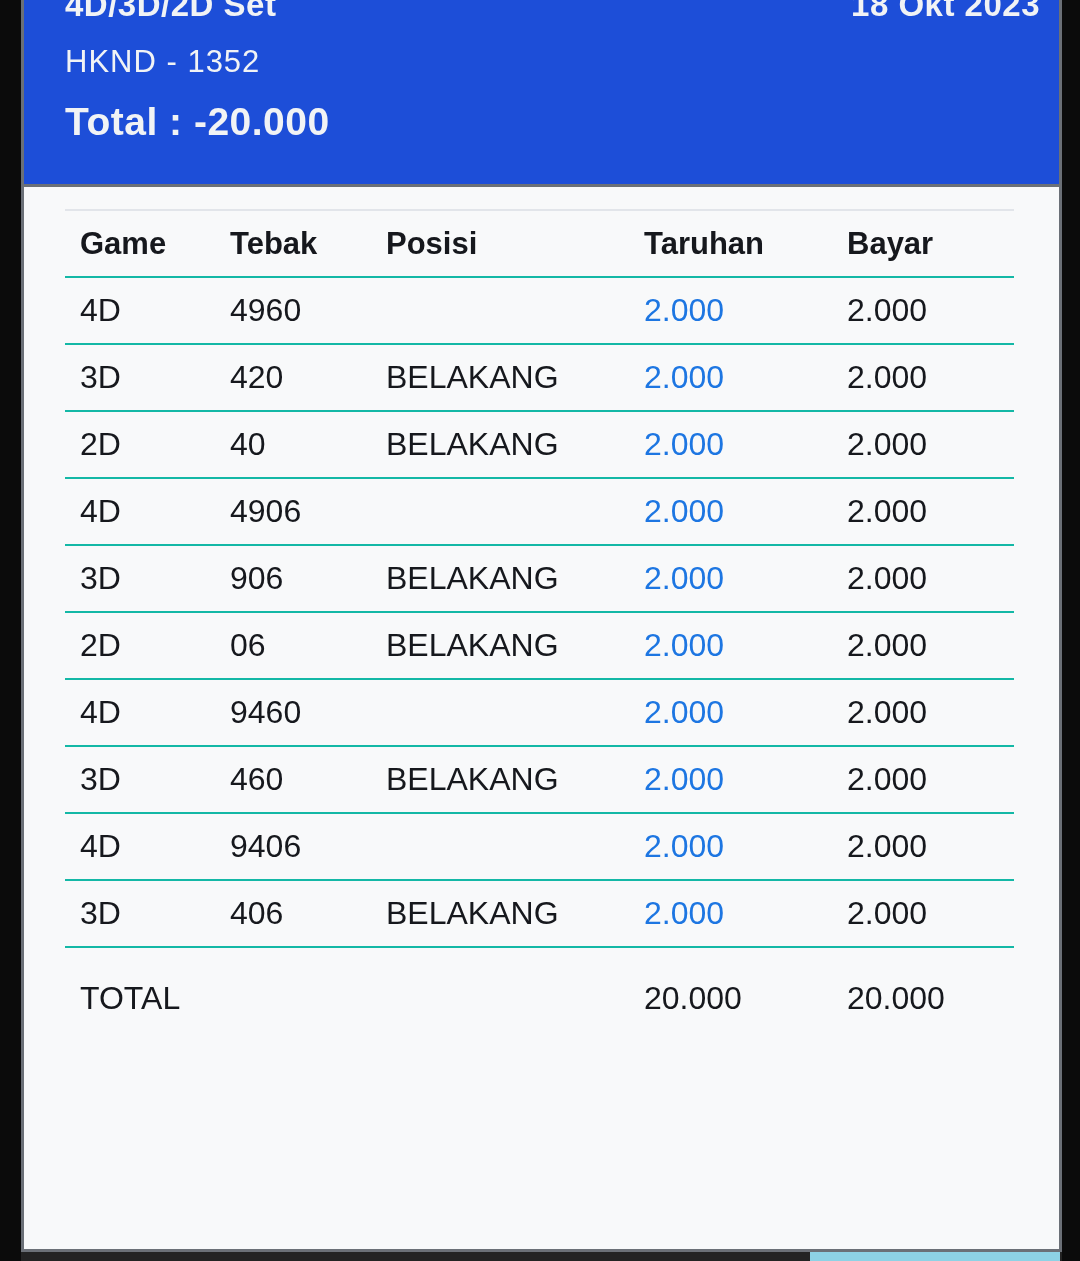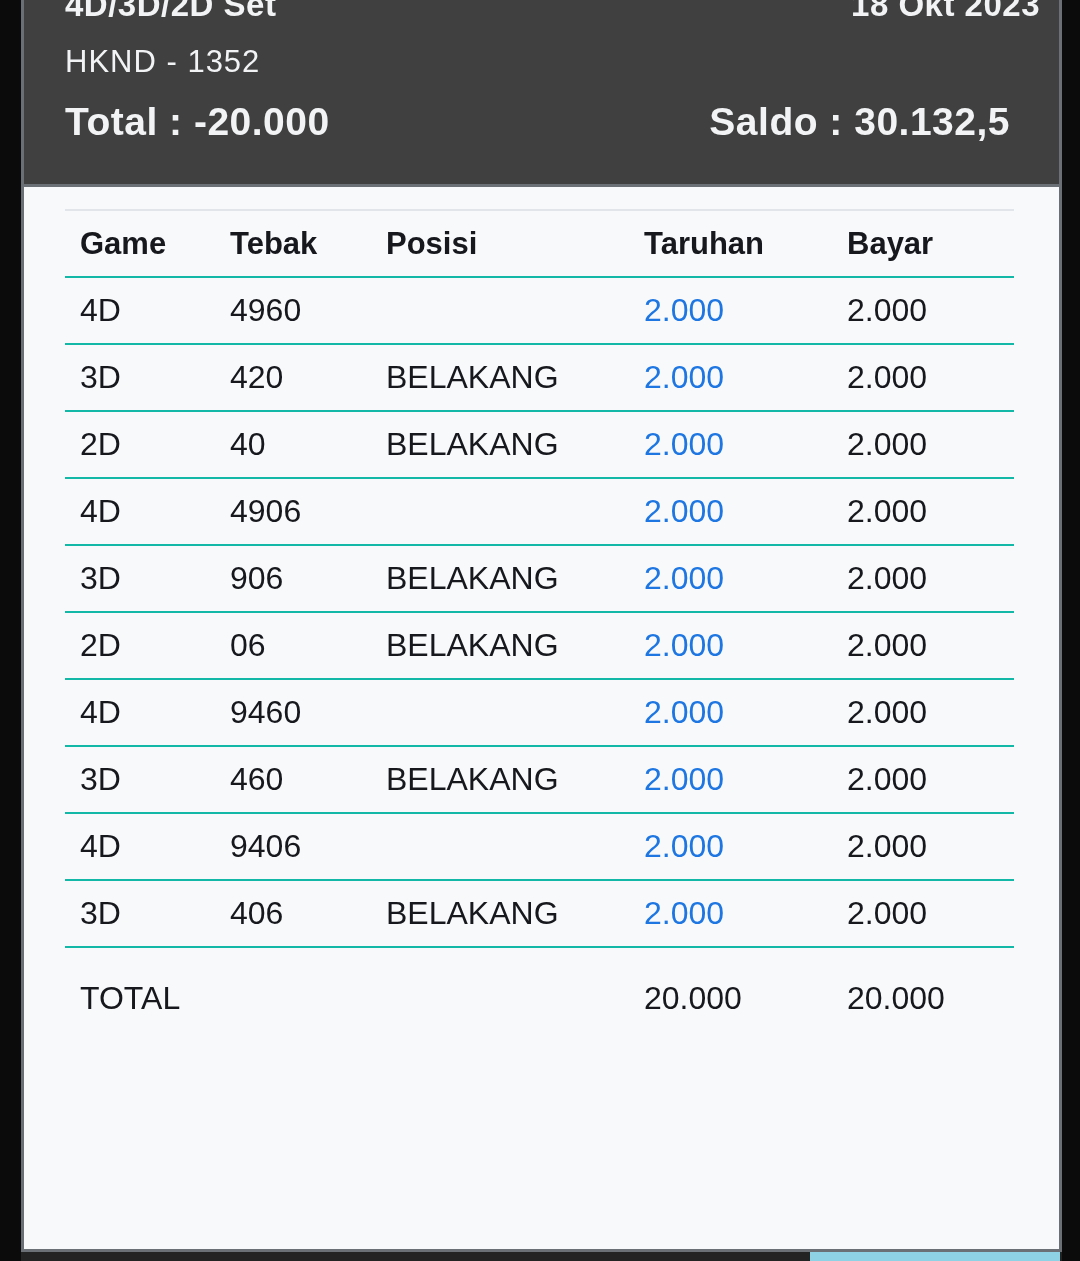--- a/index.html
+++ b/index.html
@@ -15,21 +15,21 @@
     position: absolute; left: 21px; top: 0;
     width: 1041px; height: 1252px;
     border-left: 3px solid #6b7077;
     border-right: 3px solid #6b7077;
     border-bottom: 3px solid #6b7077;
     background: #f8f9fa;
   }
   .receipt-header {
     position: relative;
     height: 187px;
-    background: #404040;
+    background: #1d4ed8;
     border-bottom: 3px solid #6b7077;
     overflow: hidden;
     color: #f1f3f5;
   }
   .title-row {
     position: absolute; top: -14px; left: 41px; right: 19px;
     display: flex; justify-content: space-between;
     font-size: 33px; font-weight: 700; letter-spacing: 0.5px;
     white-space: nowrap;
   }
@@ -94,21 +94,20 @@
 <div class="receipt-card">
 
   <div class="receipt-header">
     <div class="title-row">
       <span>4D/3D/2D Set</span>
       <span>18 Okt 2023</span>
     </div>
     <div class="draw-code">HKND - 1352</div>
     <div class="totals-row">
       <span>Total : -20.000</span>
-      <span>Saldo : 30.132,5</span>
     </div>
   </div>
 
   <div class="receipt-body">
     <table class="bet-table">
       <colgroup>
         <col class="w1">
           <col class="w2">
           <col class="w3">
           <col class="w4">

